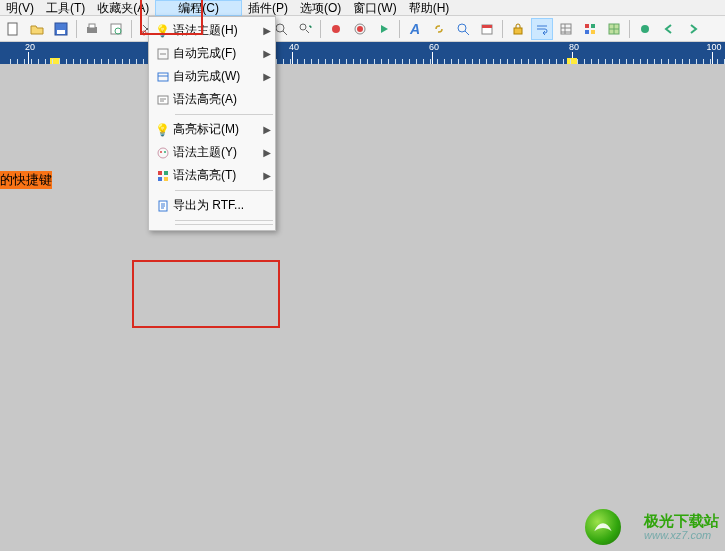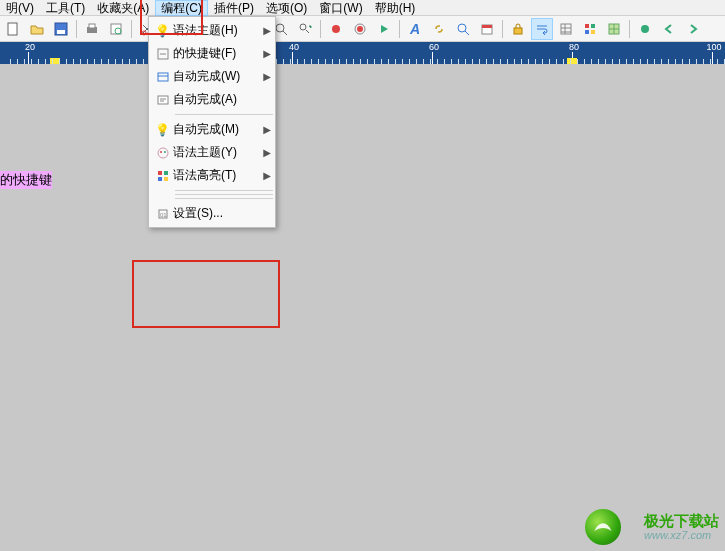--- a/index.html
+++ b/index.html
@@ -22,21 +22,21 @@
   }
   .menubar-item {
     padding: 1px 6px;
     cursor: default;
     font-size: 12px;
     line-height: 14px;
   }
   .menubar-item.active {
     background: #cce8ff;
     border: 1px solid #99d1ff;
-    padding: 0px 5px;
+    padding: 0px 22px;
   }
   .highlight-box-top {
     position: absolute;
     top: -2px;
     left: 140px;
     width: 63px;
     height: 37px;
     border: 2px solid #d82a1f;
     z-index: 100;
     pointer-events: none;
@@ -104,21 +104,21 @@
     flex: 1;
     position: relative;
     height: 465px;
   }
   .hint-text {
     position: absolute;
     top:107px;
     left:0;
     color:#000;
     font-size:13px;
-    background:#f0abfc;
+    background:#f97316;
     padding:0;
     line-height:18px;
   }
   .dropdown {
     position: absolute;
     top: 16px;
     left: 148px;
     width: 128px;
     background: #f8f8f8;
     border: 1px solid #bfbfbf;
@@ -494,47 +494,47 @@
     <span class="label-col">语法主题(H)</span>
     <span class="arrow-col">▶</span>
   </div>
   <div class="item">
     <span class="icon-col">
         <svg width="12" height="12">
           <rect x="1" y="1" width="10" height="10" fill="none" stroke="#888"></rect>
           <path d="M3 6h6" stroke="#888"></path>
         </svg>
       </span>
-    <span class="label-col">的快捷键(F)</span>
+    <span class="label-col">自动完成(F)</span>
     <span class="arrow-col">▶</span>
   </div>
   <div class="item">
     <span class="icon-col">
         <svg width="12" height="12">
           <rect x="1" y="2" width="10" height="8" fill="none" stroke="#3a7bd5"></rect>
           <path d="M1 5h10" stroke="#3a7bd5"></path>
         </svg>
       </span>
     <span class="label-col">自动完成(W)</span>
     <span class="arrow-col">▶</span>
   </div>
   <div class="item">
     <span class="icon-col">
         <svg width="12" height="12">
           <rect x="1" y="2" width="10" height="8" fill="#fff" stroke="#888"></rect>
           <path d="M3 5h6M3 7h4" stroke="#888"></path>
         </svg>
       </span>
-    <span class="label-col">自动完成(A)</span>
+    <span class="label-col">语法高亮(A)</span>
     <span class="arrow-col"></span>
   </div>
   <div class="sep"></div>
   <div class="item">
     <span class="icon-col">💡</span>
-    <span class="label-col">自动完成(M)</span>
+    <span class="label-col">高亮标记(M)</span>
     <span class="arrow-col">▶</span>
   </div>
   <div class="item">
     <span class="icon-col">
         <svg width="12" height="12">
           <circle cx="6" cy="6" r="5" fill="none" stroke="#c9a"></circle>
           <circle cx="4" cy="5" r="1" fill="#d44"></circle>
           <circle cx="8" cy="5" r="1" fill="#3a7"></circle>
         </svg>
       </span>
@@ -547,32 +547,32 @@
           <rect x="1" y="1" width="4" height="4" fill="#d44"></rect>
           <rect x="7" y="1" width="4" height="4" fill="#3a7"></rect>
           <rect x="1" y="7" width="4" height="4" fill="#47d"></rect>
           <rect x="7" y="7" width="4" height="4" fill="#fc4"></rect>
         </svg>
       </span>
     <span class="label-col">语法高亮(T)</span>
     <span class="arrow-col">▶</span>
   </div>
   <div class="sep"></div>
+  <div class="item">
+    <span class="icon-col">
+        <svg width="12" height="12">
+          <rect x="2" y="1" width="8" height="10" fill="#fff" stroke="#3a7bd5"></rect>
+          <path d="M4 4h4M4 6h4M4 8h3" stroke="#3a7bd5"></path>
+        </svg>
+      </span>
+    <span class="label-col">导出为 RTF...</span>
+    <span class="arrow-col"></span>
+  </div>
   <div class="sep"></div>
   <div class="sep"></div>
-  <div class="item">
-    <span class="icon-col">
-        <svg width="12" height="12">
-          <rect x="2" y="2" width="8" height="8" fill="none" stroke="#888"></rect>
-          <text x="3" y="9" font-size="6" fill="#888">01</text>
-        </svg>
-      </span>
-    <span class="label-col">设置(S)...</span>
-    <span class="arrow-col"></span>
-  </div>
 </div>
 
 <div class="highlight-box-bottom"></div>
 
 <div class="watermark">
   <div class="logo">
     <svg viewBox="0 0 24 24">
         <path d="M4 16c4-10 12-10 16 0-5-4-11-4-16 0z" fill="#fff" opacity="0.9"></path>
       </svg>
   </div>

